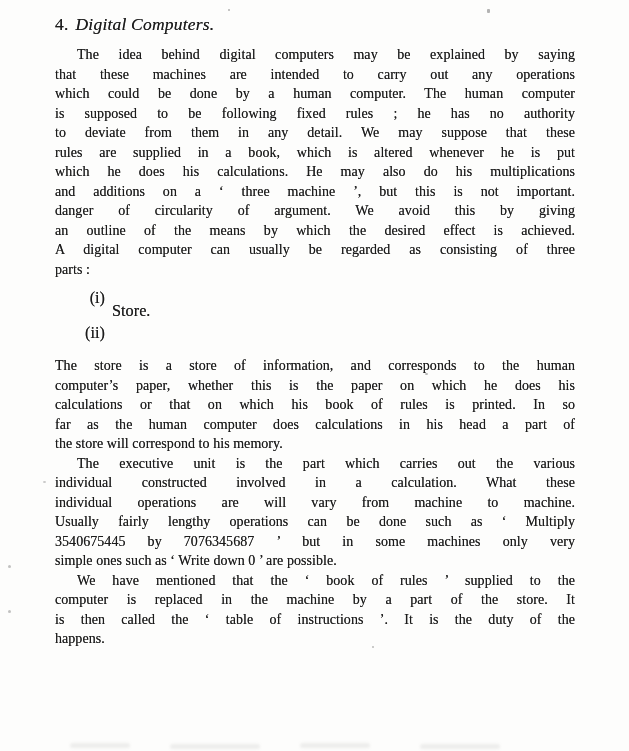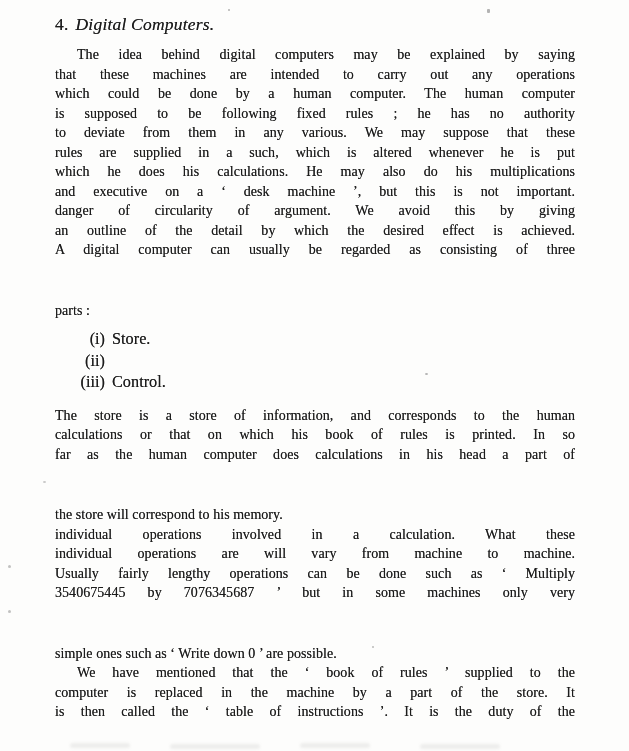--- a/index.html
+++ b/index.html
@@ -33,35 +33,35 @@
     font-size: 14px;
     line-height: 19.5px;
     letter-spacing: 0.05px;
     text-shadow: 0 0 0.5px rgba(25,25,25,0.72);
   }
   .line {
     text-align: justify;
     text-align-last: justify;
     white-space: normal;
   }
-  .line.end { text-align-last: left; margin-top: 41px; }
+  .line.end { text-align-last: left; }
   .line.fi { padding-left: 22px; }
   .ilist {
     margin: 8px 0 13px 0;
     font-size: 16.3px;
     line-height: 21.5px;
     text-shadow: 0 0 0.5px rgba(25,25,25,0.72);
   }
   .ilist .item { display: flex; }
   .ilist .marker {
     width: 50px;
     text-align: right;
     flex: 0 0 auto;
   }
-  .ilist .label { margin-left: 7px; }
+  .ilist .label { margin-left: 7px; margin-top: 13px; }
   .speck {
     position: absolute;
     background: #777;
     border-radius: 50%;
     opacity: 0.55;
   }
   .smudge {
     position: absolute;
     background: #9a9a96;
     filter: blur(1.6px);
@@ -74,56 +74,54 @@
 
 <div class="page">
 
   <h1 class="heading"><span class="num">4.</span><span class="ttl">Digital Computers.</span></h1>
 
   <p class="para">
     <span class="line fi" style="display:block">The idea behind digital computers may be explained by saying</span>
     <span class="line" style="display:block">that these machines are intended to carry out any operations</span>
     <span class="line" style="display:block">which could be done by a human computer.  The human computer</span>
     <span class="line" style="display:block">is supposed to be following fixed rules ;  he has no authority</span>
-    <span class="line" style="display:block">to deviate from them in any various.  We may suppose that these</span>
-    <span class="line" style="display:block">rules are supplied in a such, which is altered whenever he is put</span>
+    <span class="line" style="display:block">to deviate from them in any detail.  We may suppose that these</span>
+    <span class="line" style="display:block">rules are supplied in a book, which is altered whenever he is put</span>
     <span class="line" style="display:block">which he does his calculations.  He may also do his multiplications</span>
-    <span class="line" style="display:block">and executive on a ‘ desk machine ’, but this is not important.</span>
+    <span class="line" style="display:block">and additions on a ‘ three machine ’, but this is not important.</span>
   </p>
 
   <p class="para">
     <span class="line" style="display:block">danger of circularity of argument.  We avoid this by giving</span>
-    <span class="line" style="display:block">an outline of the detail by which the desired effect is achieved.</span>
+    <span class="line" style="display:block">an outline of the means by which the desired effect is achieved.</span>
     <span class="line" style="display:block">A digital computer can usually be regarded as consisting of three</span>
     <span class="line end" style="display:block">parts :</span>
   </p>
 
   <div class="ilist">
     <div class="item">
       <span class="marker">(i)</span>
       <span class="label">Store.</span>
     </div>
     <div class="item">
       <span class="marker">(ii)</span>
     </div>
-    <div class="item">
-      <span class="marker">(iii)</span>
-      <span class="label">Control.</span>
-    </div>
   </div>
 
   <p class="para">
     <span class="line" style="display:block">The store is a store of information, and corresponds to the human</span>
+    <span class="line" style="display:block">computer’s paper, whether this is the paper on which he does his</span>
     <span class="line" style="display:block">calculations or that on which his book of rules is printed.  In so</span>
     <span class="line" style="display:block">far as the human computer does calculations in his head a part of</span>
     <span class="line end" style="display:block">the store will correspond to his memory.</span>
   </p>
 
   <p class="para">
-    <span class="line" style="display:block">individual operations involved in a calculation.  What these</span>
+    <span class="line fi" style="display:block">The executive unit is the part which carries out the various</span>
+    <span class="line" style="display:block">individual constructed involved in a calculation.  What these</span>
     <span class="line" style="display:block">individual operations are will vary from machine to machine.</span>
     <span class="line" style="display:block">Usually fairly lengthy operations can be done such as ‘ Multiply</span>
     <span class="line" style="display:block">3540675445 by 7076345687 ’ but in some machines only very</span>
     <span class="line end" style="display:block">simple ones such as ‘ Write down 0 ’ are possible.</span>
   </p>
 
   <p class="para">
     <span class="line fi" style="display:block">We have mentioned that the ‘ book of rules ’ supplied to the</span>
     <span class="line" style="display:block">computer is replaced in the machine by a part of the store.  It</span>
     <span class="line" style="display:block">is then called the ‘ table of instructions ’.  It is the duty of the</span>

